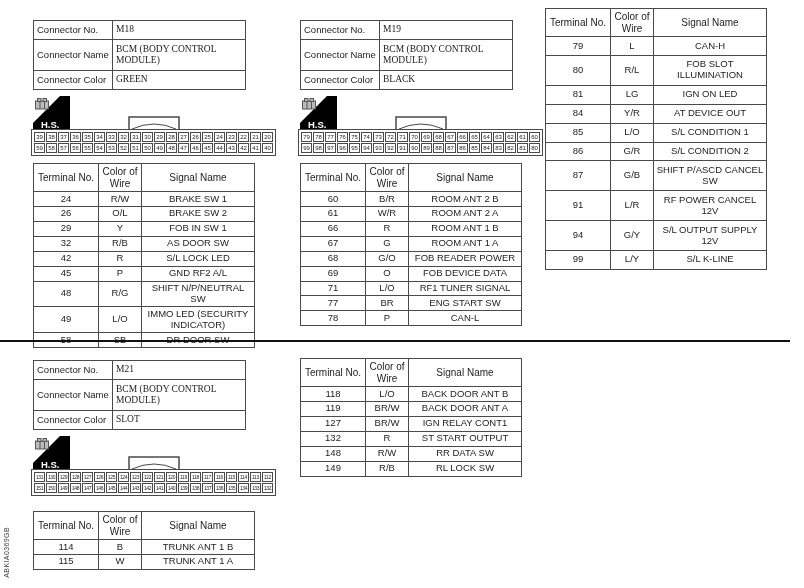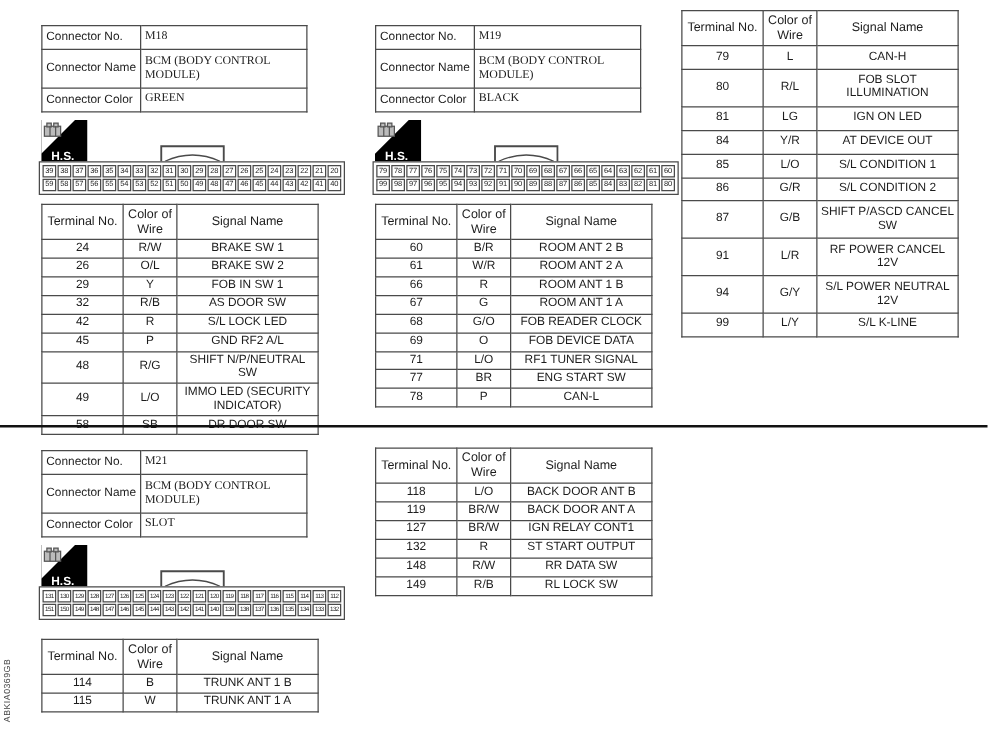--- a/index.html
+++ b/index.html
@@ -296,21 +296,21 @@
           <td class="c3">ROOM ANT 1 B</td>
         </tr>
         <tr>
           <td class="c1">67</td>
           <td class="c2">G</td>
           <td class="c3">ROOM ANT 1 A</td>
         </tr>
         <tr>
           <td class="c1">68</td>
           <td class="c2">G/O</td>
-          <td class="c3">FOB READER CLOCK</td>
+          <td class="c3">FOB READER POWER</td>
         </tr>
         <tr>
           <td class="c1">69</td>
           <td class="c2">O</td>
           <td class="c3">FOB DEVICE DATA</td>
         </tr>
         <tr>
           <td class="c1">71</td>
           <td class="c2">L/O</td>
           <td class="c3">RF1 TUNER SIGNAL</td>
@@ -373,21 +373,21 @@
           <td class="c3">SHIFT P/ASCD CANCEL SW</td>
         </tr>
         <tr>
           <td class="c1">91</td>
           <td class="c2">L/R</td>
           <td class="c3">RF POWER CANCEL 12V</td>
         </tr>
         <tr>
           <td class="c1">94</td>
           <td class="c2">G/Y</td>
-          <td class="c3">S/L POWER NEUTRAL 12V</td>
+          <td class="c3">S/L OUTPUT SUPPLY 12V</td>
         </tr>
         <tr>
           <td class="c1">99</td>
           <td class="c2">L/Y</td>
           <td class="c3">S/L K-LINE</td>
         </tr>
       </tbody>
   </table>
 
   <div class="divider"></div>

